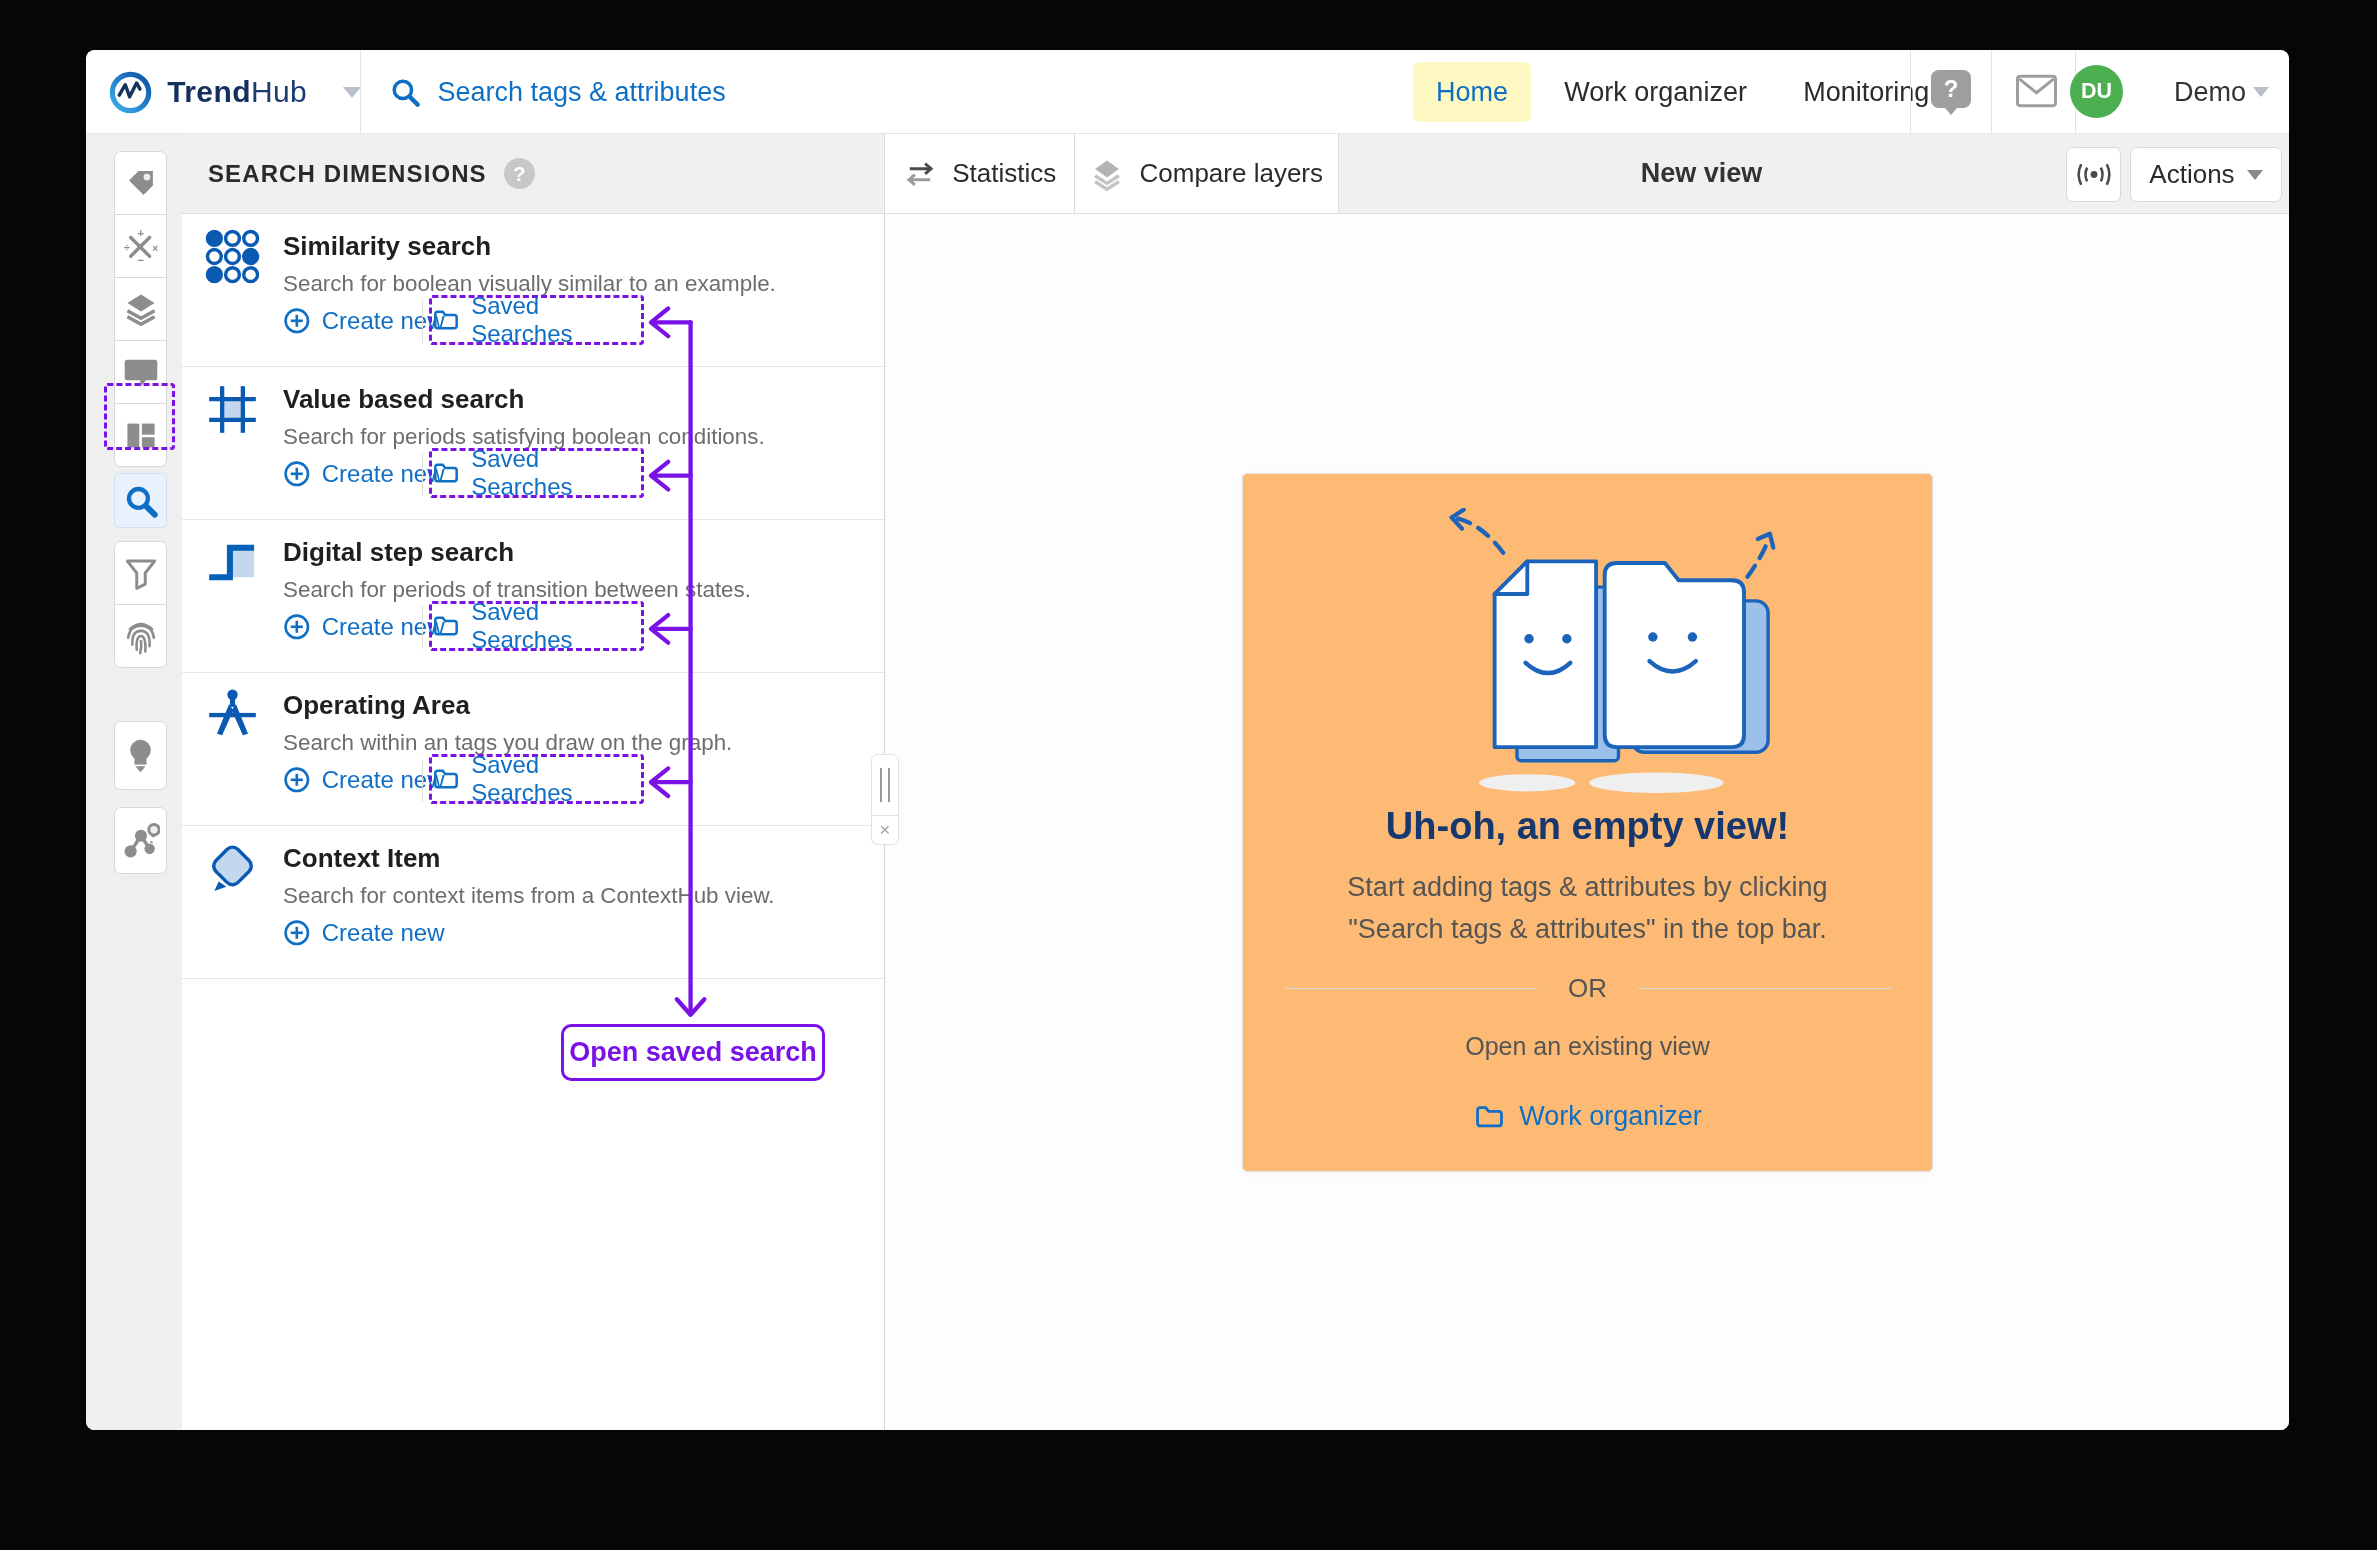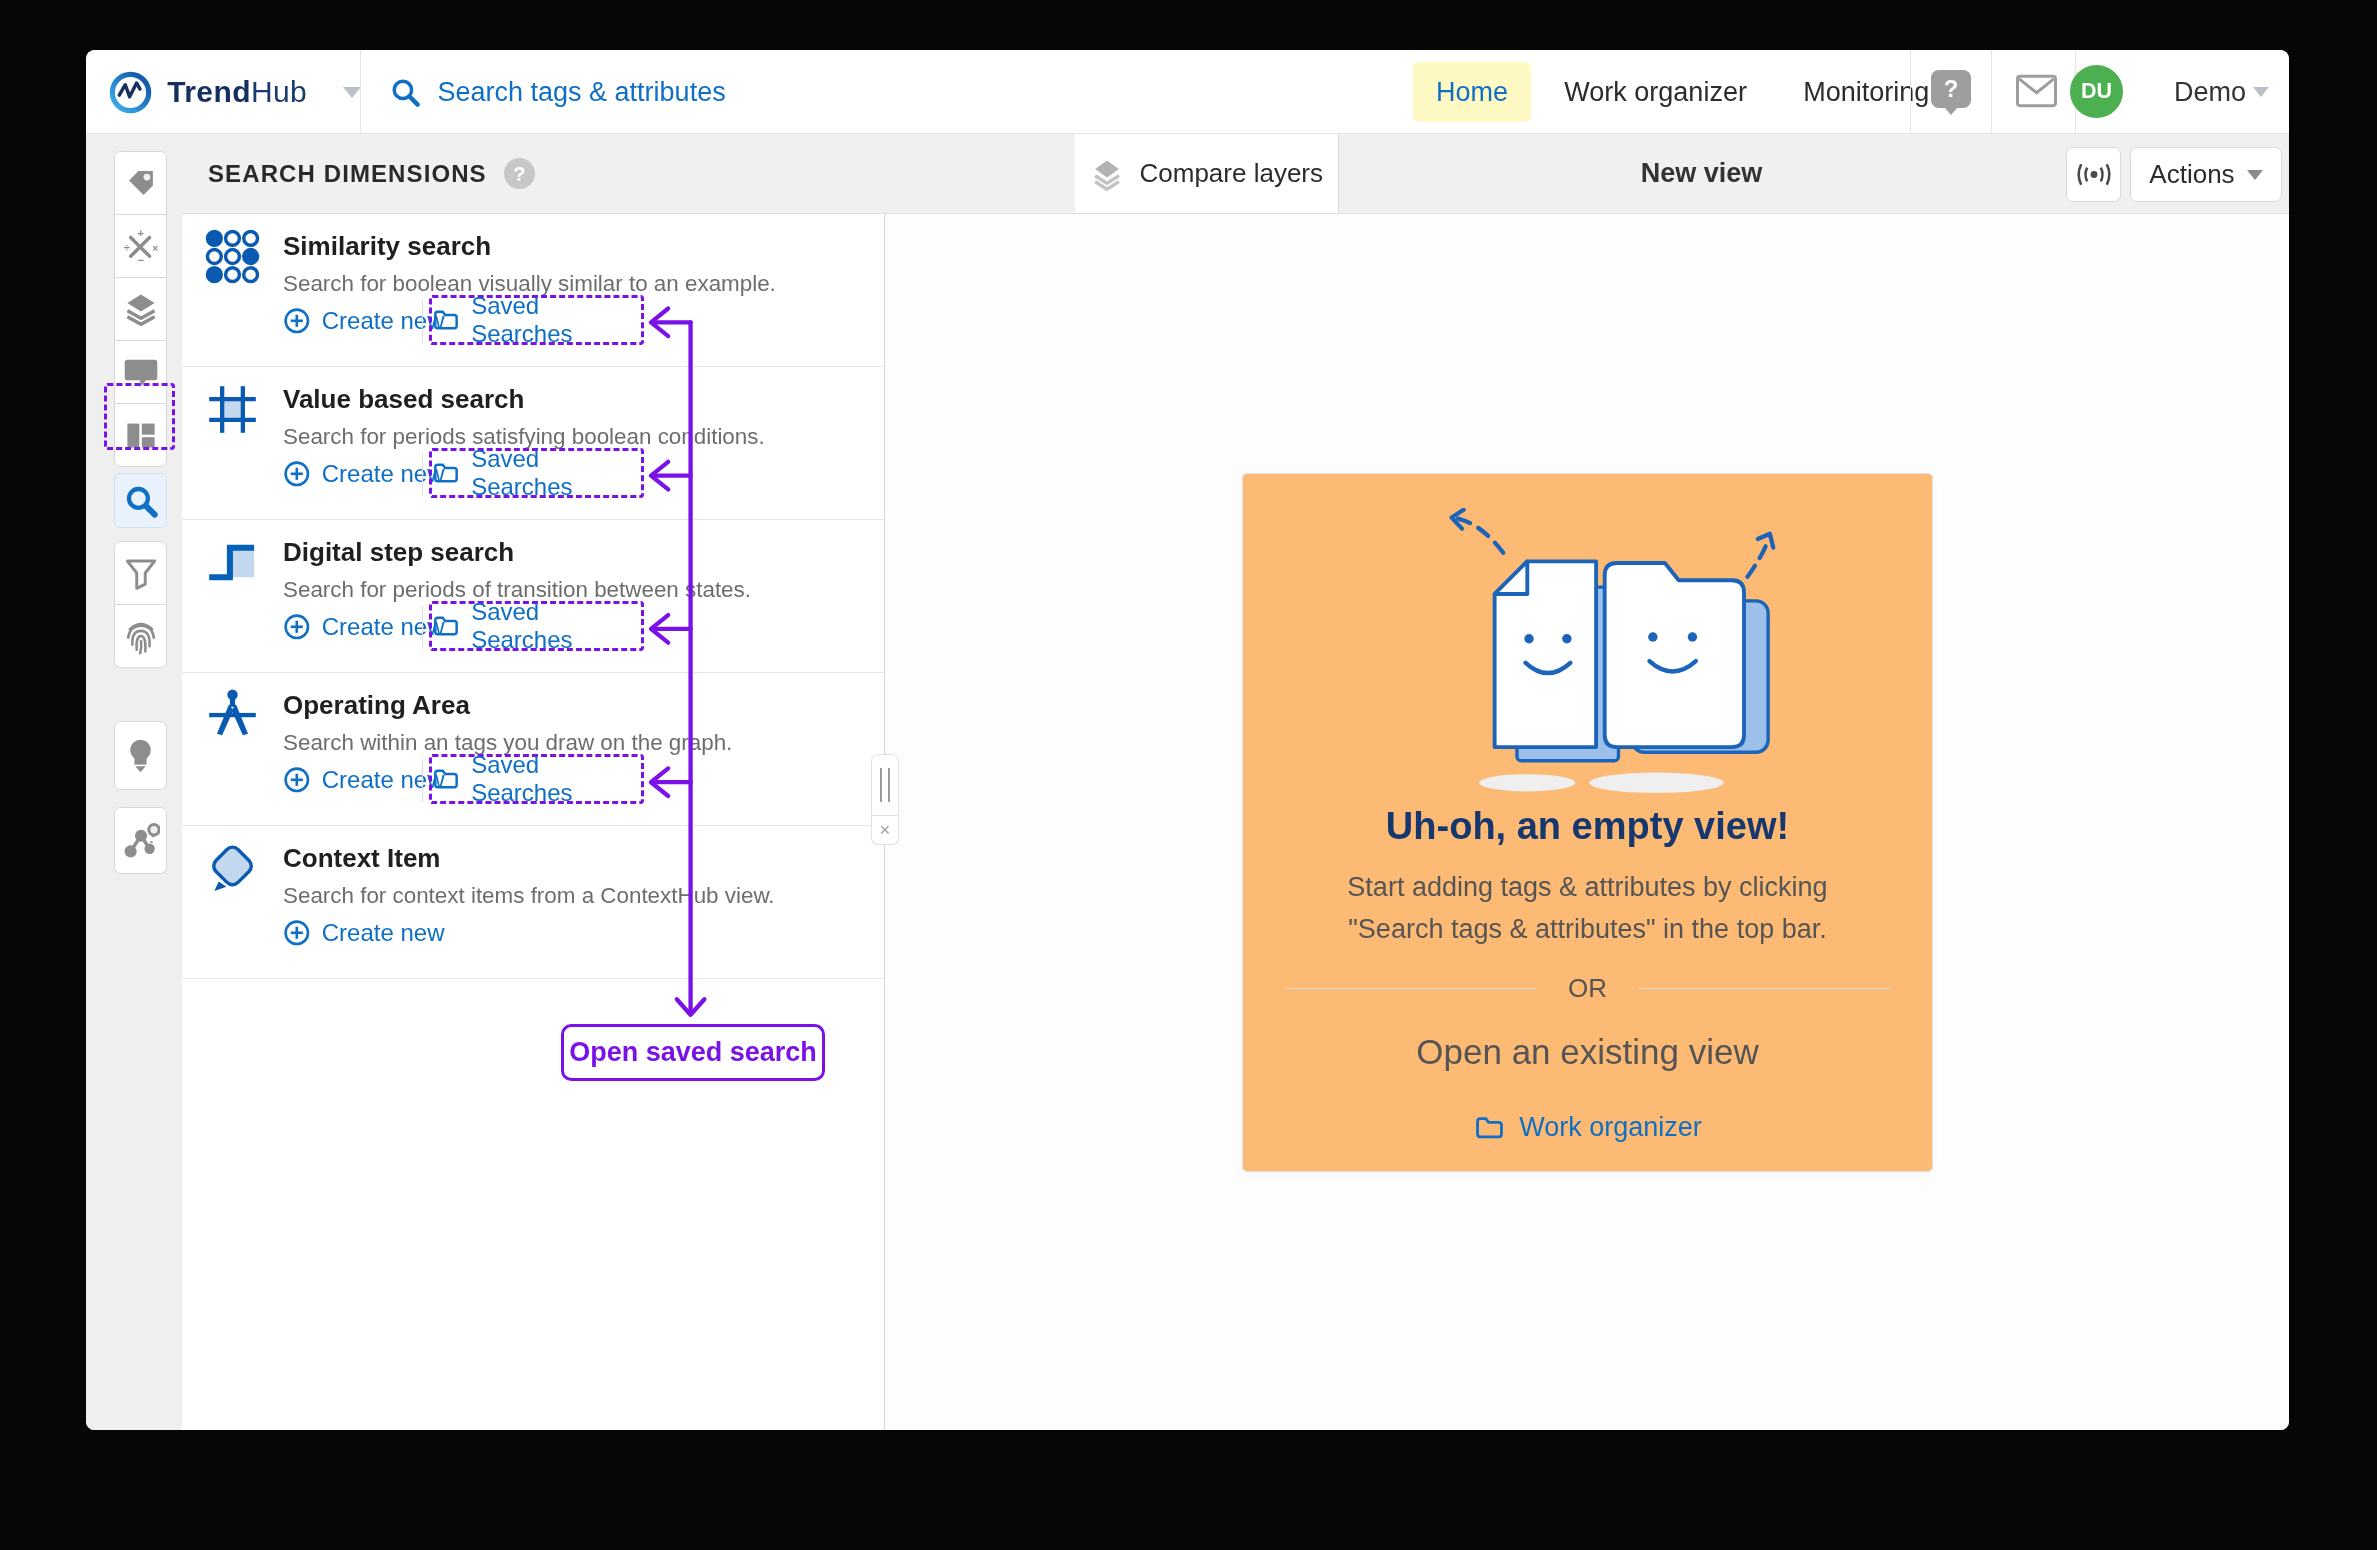--- a/index.html
+++ b/index.html
@@ -101,21 +101,21 @@
   
   .main { position:absolute; left:799px; top:164px; width:1404px; height:1216px; background:#fdfdfd; }
   .card { position:absolute; left:357px; top:259px; width:691px; height:699px; background:#fdba74;
           border:0.9px solid #e2e2e2; border-radius:5.2px; text-align:center;
           box-shadow:0 1.7px 8.6px rgba(0,0,0,.04); }
   .illu { margin-top:34px; }
   .empty-title { margin-top:5.2px; font-size:38px; font-weight:700; color:#17386e; }
   .empty-body { margin:19px auto 0; width:569px; font-size:27px; line-height:1.55; color:#555; }
   .or-row { display:flex; align-items:center; margin:22.4px 41px 0; gap:31px; font-size:26px; color:#555; }
   .or-line { flex:1; height:0.9px; background:#d9d9d9; }
-  .open-existing { margin-top:27.6px; font-size:35px; color:#555; }
+  .open-existing { margin-top:27.6px; font-size:25px; color:#555; }
   .wo-link { margin-top:40px; display:inline-flex; align-items:center; gap:13px; font-size:27px; color:#0f6fc5; }
 </style>
 </head>
 <body>
 
 <div class="window">
 
   <div class="topbar">
     <div class="logo-wrap">
       <svg width="45" height="45" viewBox="0 0 52 52">
@@ -164,20 +164,29 @@
     <div class="user-name">Demo</div>
     <div class="user-chev">
         <div class="chev-down"></div>
       </div>
   </div>
 
   <div class="toolbar">
     <div class="panel-header-title">
       <div class="panel-header-text">SEARCH DIMENSIONS</div>
       <div class="q-badge">?</div>
+    </div>
+    <div class="tb-tab tab-statistics">
+      <svg width="34" height="27.6" viewBox="0 0 40 32">
+        <line x1="8" y1="10" x2="32" y2="10" stroke="#4a4a4a" stroke-width="3.5"></line>
+        <polyline points="26,4 33,10 26,16" fill="none" stroke="#4a4a4a" stroke-width="3.5"></polyline>
+        <line x1="8" y1="23" x2="32" y2="23" stroke="#9a9a9a" stroke-width="3.5"></line>
+        <polyline points="14,17 7,23 14,29" fill="none" stroke="#9a9a9a" stroke-width="3.5"></polyline>
+      </svg>
+      <span>Statistics</span>
     </div>
     <div class="tb-tab tab-compare">
       <svg width="34" height="34" viewBox="0 0 40 40">
         <polygon points="20,4 34,14 20,24 6,14" fill="#b3b3b3"></polygon>
         <polyline points="6,22 20,31 34,22" fill="none" stroke="#c3c3c3" stroke-width="4"></polyline>
         <polyline points="6,29 20,38 34,29" fill="none" stroke="#c3c3c3" stroke-width="4"></polyline>
       </svg>
       <span>Compare layers</span>
     </div>
     <div class="view-title">New view</div>

